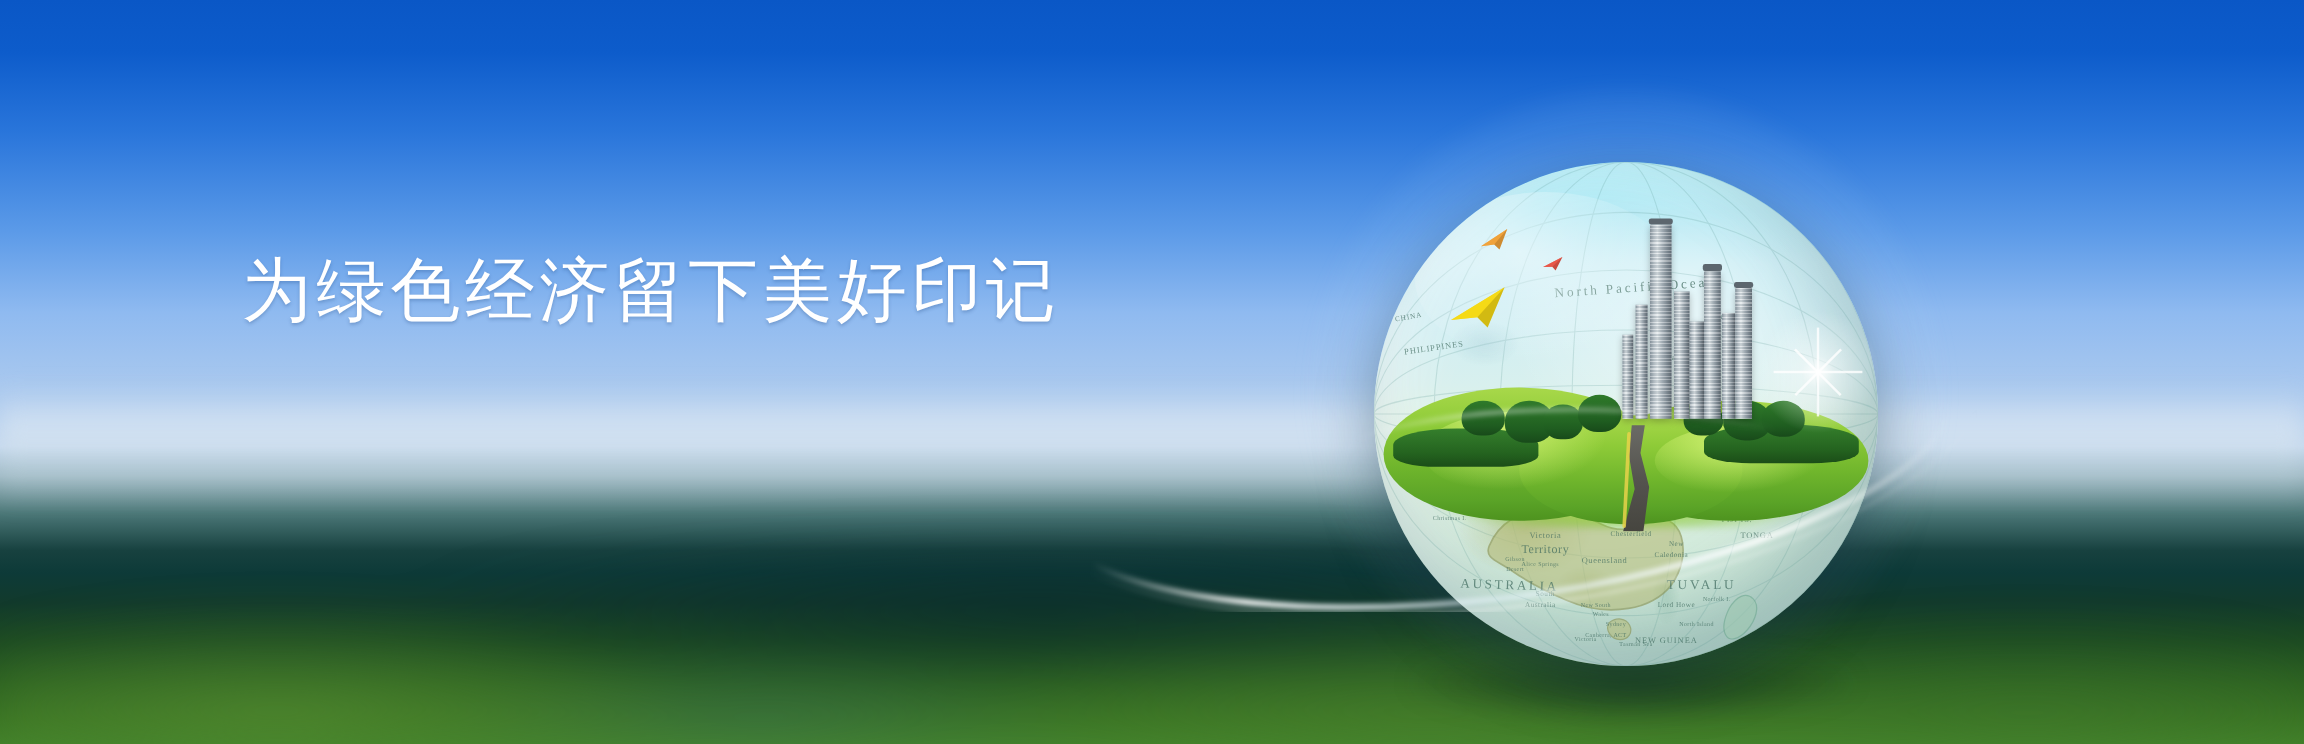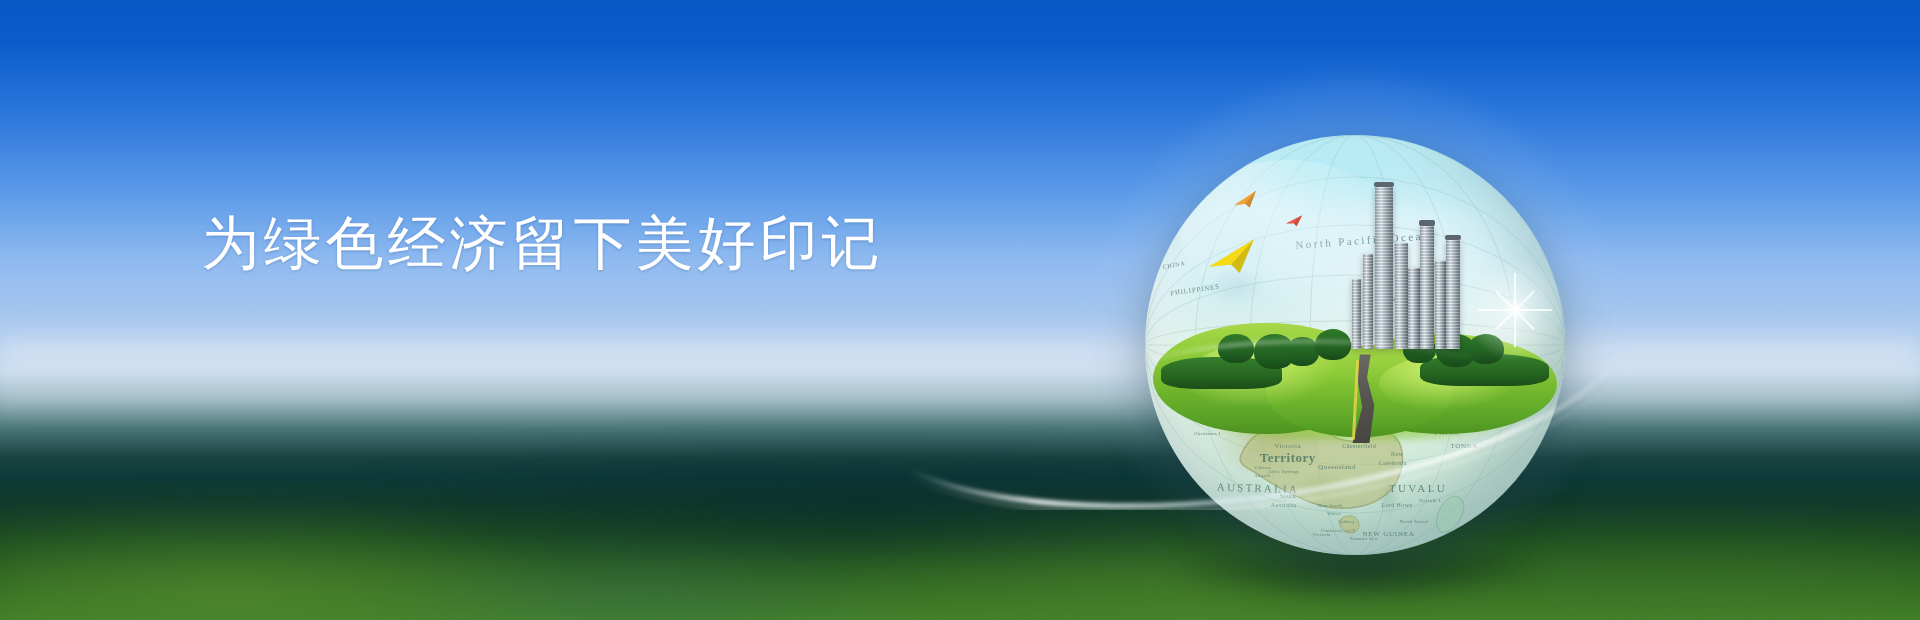--- a/index.html
+++ b/index.html
@@ -404,21 +404,21 @@
           <span class="map-label" style="left: 70%; top: 66%; font-size: 7px; letter-spacing: 0.8px; transform: translate(-50%, -50%) rotate(0deg);">TUVALU</span>
           <span class="map-label" style="left: 79%; top: 68%; font-size: 7px; letter-spacing: 0.7px; transform: translate(-50%, -50%) rotate(0deg);">SAMOA</span>
           <span class="map-label" style="left: 60%; top: 70%; font-size: 7px; letter-spacing: 0.7px; transform: translate(-50%, -50%) rotate(0deg);">VANUATU</span>
           <span class="map-label" style="left: 72%; top: 71%; font-size: 7px; letter-spacing: 0.6px; transform: translate(-50%, -50%) rotate(0deg);">FIJI IS.</span>
           <span class="map-label" style="left: 76%; top: 74%; font-size: 7px; letter-spacing: 0.6px; transform: translate(-50%, -50%) rotate(0deg);">TONGA</span>
           <span class="map-label" style="left: 50%; top: 71%; font-size: 8px; letter-spacing: 0.8px; transform: translate(-50%, -50%) rotate(0deg);">Coral Sea</span>
           <span class="map-label" style="left: 51%; top: 74%; font-size: 6px; letter-spacing: 0.4px; transform: translate(-50%, -50%) rotate(0deg);">Chesterfield</span>
           <span class="map-label" style="left: 60%; top: 76%; font-size: 6px; letter-spacing: 0.4px; transform: translate(-50%, -50%) rotate(0deg);">New</span>
           <span class="map-label" style="left: 59%; top: 78%; font-size: 6px; letter-spacing: 0.4px; transform: translate(-50%, -50%) rotate(0deg);">Caledonia</span>
           <span class="map-label" style="left: 34%; top: 74%; font-size: 7px; letter-spacing: 0.5px; transform: translate(-50%, -50%) rotate(0deg);">Victoria</span>
-          <span class="map-label" style="left: 34%; top: 77%; font-size: 13px; letter-spacing: 0.5px; transform: translate(-50%, -50%) rotate(0deg); font-weight: bold;">Territory</span>
+          <span class="map-label" style="left: 34%; top: 77%; font-size: 10px; letter-spacing: 0.5px; transform: translate(-50%, -50%) rotate(0deg);">Territory</span>
           <span class="map-label" style="left: 43%; top: 79%; font-size: 7px; letter-spacing: 0.5px; transform: translate(-50%, -50%) rotate(0deg); padding-left: 23px;">Queensland</span>
           <span class="map-label" style="left: 33%; top: 80%; font-size: 5px; letter-spacing: 0.3px; transform: translate(-50%, -50%) rotate(0deg);">Alice Springs</span>
           <span class="map-label" style="left: 28%; top: 79%; font-size: 5px; letter-spacing: 0.3px; transform: translate(-50%, -50%) rotate(0deg);">Gibson</span>
           <span class="map-label" style="left: 28%; top: 81%; font-size: 5px; letter-spacing: 0.3px; transform: translate(-50%, -50%) rotate(0deg);">Desert</span>
           <span class="map-label" style="left: 27%; top: 84%; font-size: 11px; letter-spacing: 2.2px; transform: translate(-50%, -50%) rotate(2deg);">AUSTRALIA</span>
           <span class="map-label" style="left: 34%; top: 86%; font-size: 6px; letter-spacing: 0.4px; transform: translate(-50%, -50%) rotate(0deg);">South</span>
           <span class="map-label" style="left: 33%; top: 88%; font-size: 6px; letter-spacing: 0.4px; transform: translate(-50%, -50%) rotate(0deg);">Australia</span>
           <span class="map-label" style="left: 65%; top: 84%; font-size: 11px; letter-spacing: 2.4px; transform: translate(-50%, -50%) rotate(0deg);">TUVALU</span>
           <span class="map-label" style="left: 68%; top: 87%; font-size: 5px; letter-spacing: 0.3px; transform: translate(-50%, -50%) rotate(0deg);">Norfolk I.</span>
           <span class="map-label" style="left: 60%; top: 88%; font-size: 6px; letter-spacing: 0.4px; transform: translate(-50%, -50%) rotate(0deg);">Lord Howe</span>

